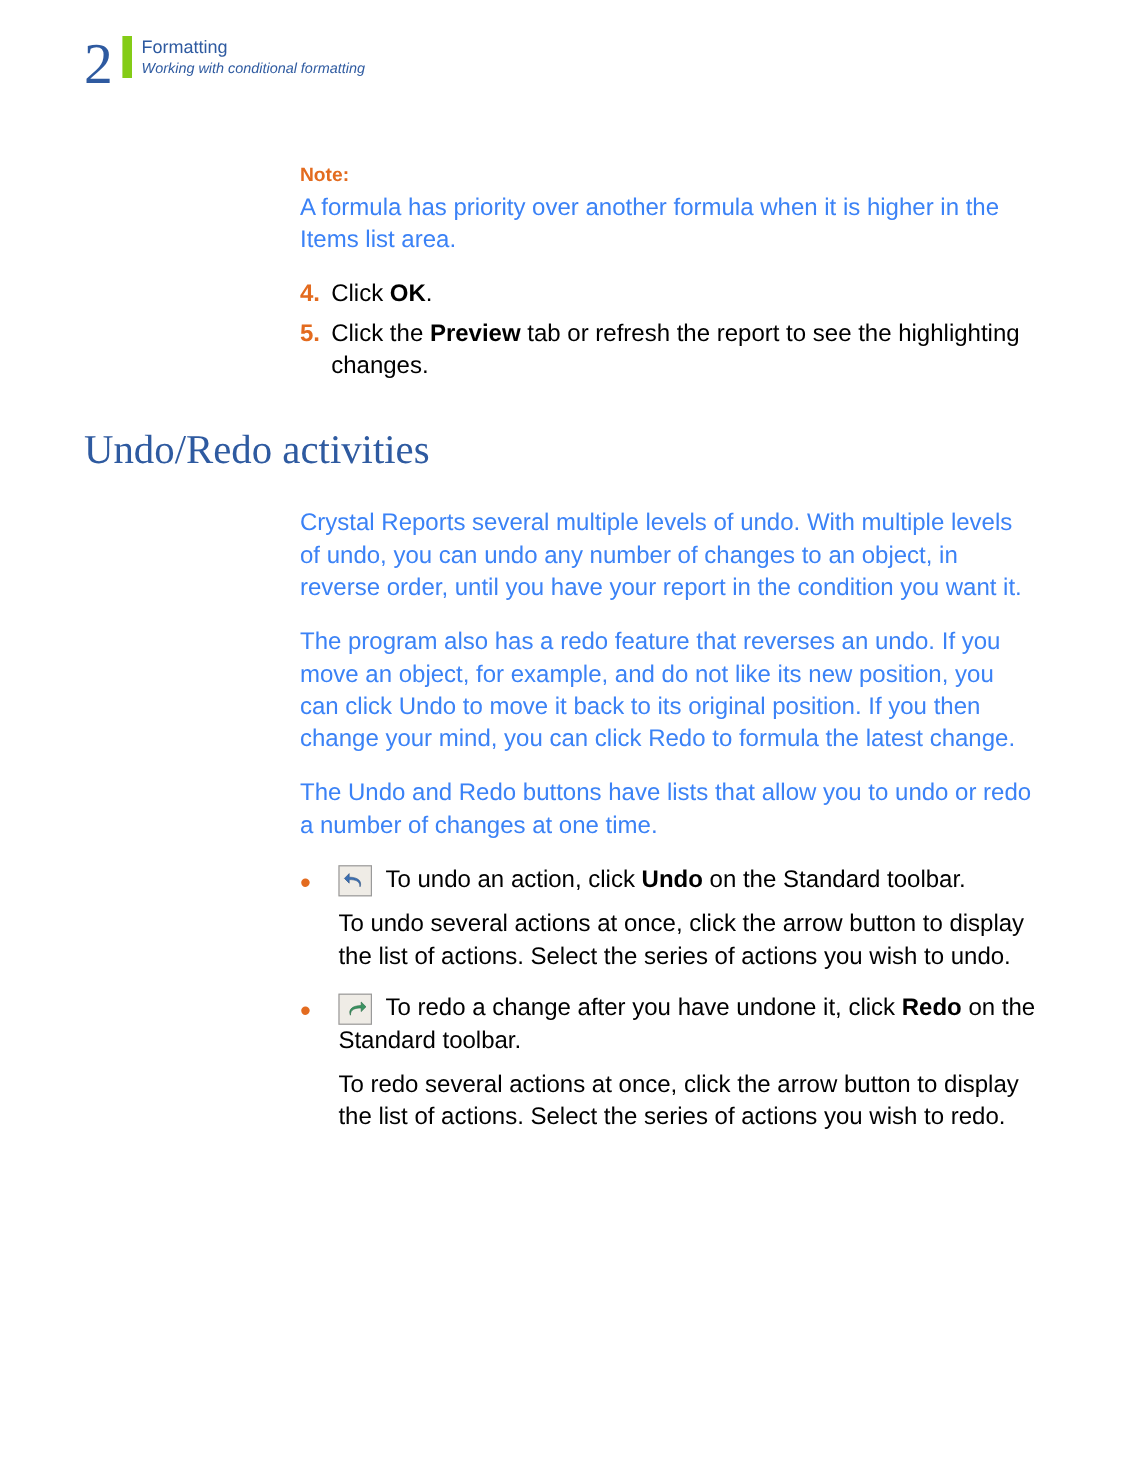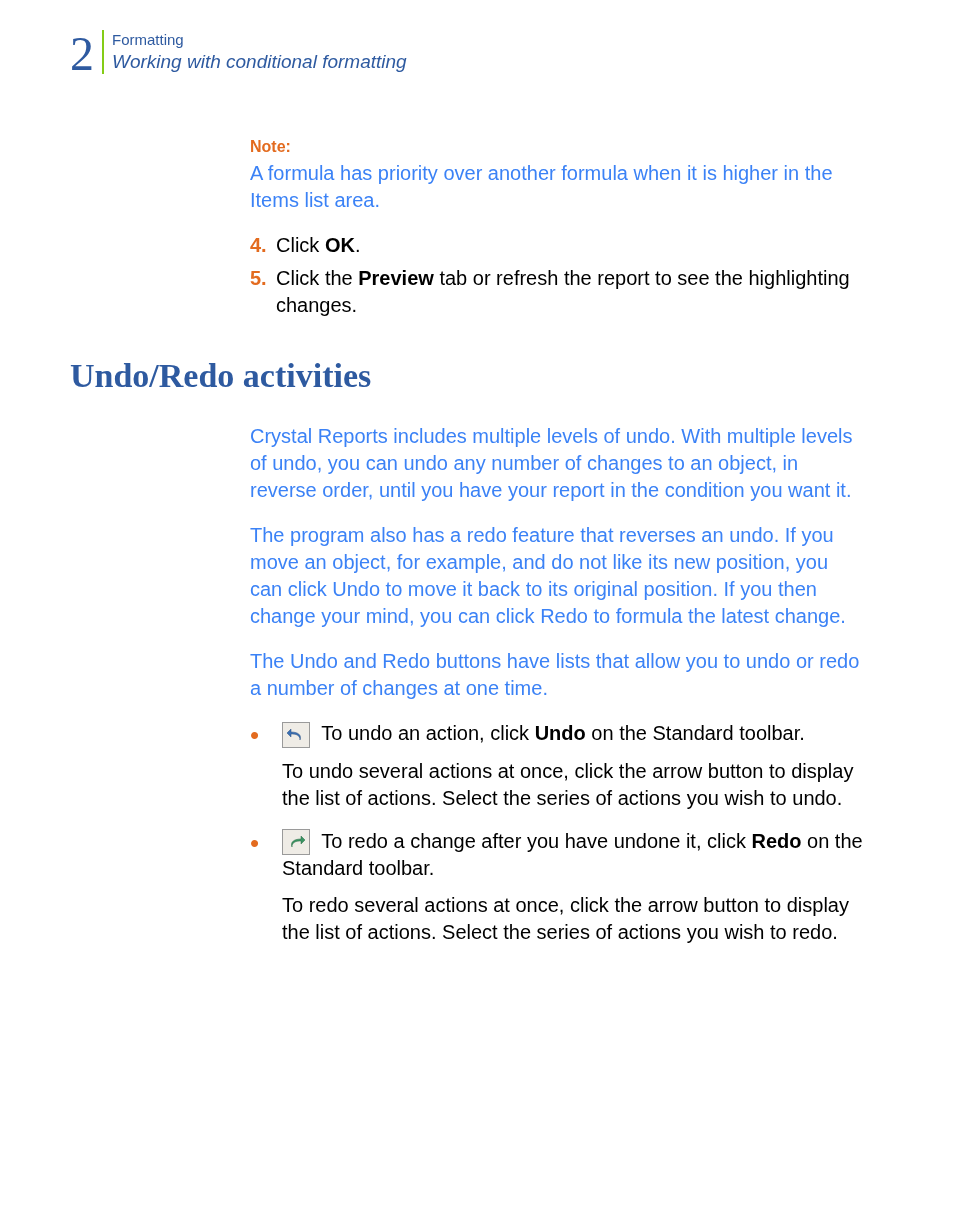--- a/index.html
+++ b/index.html
@@ -22,33 +22,33 @@
   }
   .chapter-num {
     font-family: Georgia, 'Times New Roman', serif;
     color: #2e5aa0;
     font-size: 48px;
     line-height: 1;
     font-weight: normal;
     margin-right: 8px;
   }
   .header-text {
-    border-left: 2px solid #84cc16;
+    border-left: 8px solid #84cc16;
     padding-left: 8px;
   }
   .header-line1 {
     font-family: Arial, Helvetica, sans-serif;
     color: #2e5aa0;
     font-size: 15px;
     line-height: 1.3;
   }
   .header-line2 {
     font-family: Arial, Helvetica, sans-serif;
     color: #2e5aa0;
-    font-size: 19px;
+    font-size: 12px;
     font-style: italic;
     line-height: 1.3;
   }
   .content-indent {
     margin-left: 180px;
     margin-right: 30px;
   }
   .note-label {
     color: #e36b1f;
     font-weight: bold;
@@ -72,21 +72,21 @@
     font-weight: bold;
     min-width: 26px;
   }
   .step-body {
     flex: 1;
   }
   h2.section-heading {
     font-family: Georgia, 'Times New Roman', serif;
     color: #2e5aa0;
     font-size: 34px;
-    font-weight: bold;
+    font-weight: normal;
     margin: 38px 0 28px 0;
   }
   .bullet-row {
     display: flex;
     align-items: flex-start;
     font-size: 20px;
     line-height: 1.35;
     margin-bottom: 10px;
   }
   .bullet-dot {
@@ -148,21 +148,21 @@
       <div class="step-num">5.</div>
       <div class="step-body">
         <span>Click the </span><b>Preview</b><span> tab or refresh the report to see the highlighting changes.</span>
       </div>
     </div>
   </div>
 
   <h2 class="section-heading">Undo/Redo activities</h2>
 
   <div class="content-indent">
-    <div class="body-text">Crystal Reports includes multiple levels of undo. With multiple levels of undo, you can undo any number of changes to an object, in reverse order, until you have your report in the condition you want it.</div>
+    <div class="body-text">Crystal Reports several multiple levels of undo. With multiple levels of undo, you can undo any number of changes to an object, in reverse order, until you have your report in the condition you want it.</div>
     <div class="body-text">The program also has a redo feature that reverses an undo. If you move an object, for example, and do not like its new position, you can click Undo to move it back to its original position. If you then change your mind, you can click Redo to formula the latest change.</div>
     <div class="body-text">The Undo and Redo buttons have lists that allow you to undo or redo a number of changes at one time.</div>
 
     <div class="bullet-row">
       <div class="bullet-dot">•</div>
       <div class="bullet-body">
         <span class="icon-box">
           <svg width="20" height="18" viewBox="0 0 20 18">
             <path d="M5 3 L1 7 L5 11 L5 8 C10 8 14 9 14 14 C16 9 12 6 5 6 Z" fill="#3a6fb3" stroke="#2a4f80" stroke-width="0.5"></path>
           </svg>

